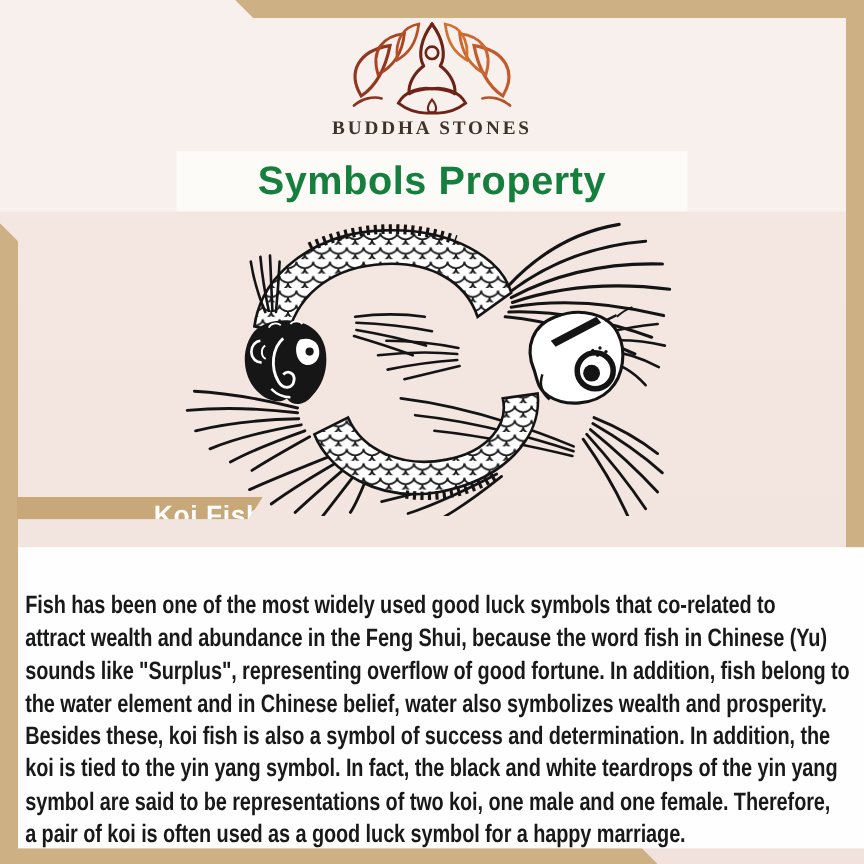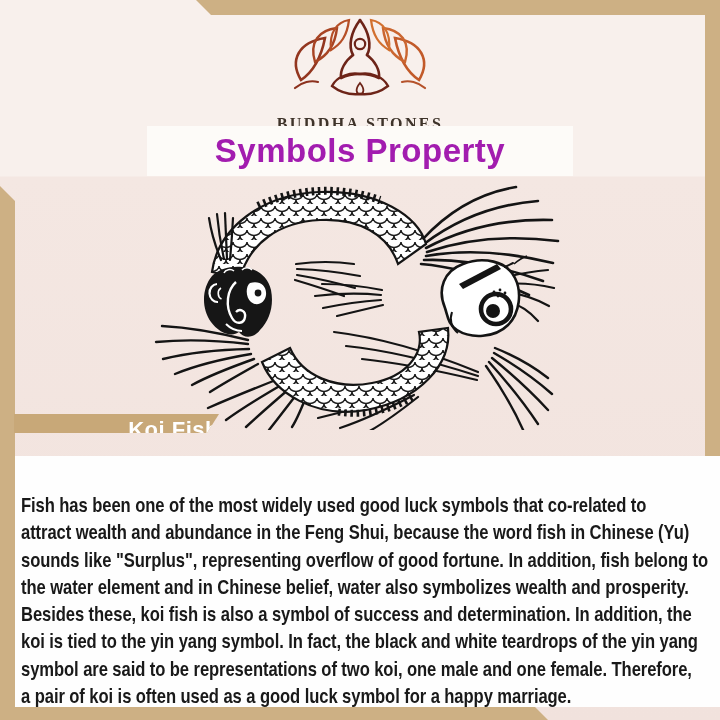--- a/index.html
+++ b/index.html
@@ -16,25 +16,25 @@
   .band-right{left:705px;top:0;width:15px;height:537px;
     clip-path:polygon(0 0,100% 0,100% 100%,0 calc(100% - 15px));}
   .band-left{left:0;top:186px;width:15px;height:534px;
     clip-path:polygon(0 0,100% 15px,100% 100%,0 100%);}
   .band-bottom{left:0;top:705px;width:548px;height:15px;
     clip-path:polygon(0 0,calc(100% - 15px) 0,100% 100%,0 100%);}
 
   .logo-wrap{left:0;top:14px;width:720px;text-align:center;}
   .brand-name{left:0;top:99px;width:720px;text-align:center;
     font-family:"Liberation Serif",serif;font-size:16px;letter-spacing:2.4px;
-    color:#3e332a;font-weight:600;margin-top:16px;}
+    color:#3e332a;font-weight:600;}
 
   .title-banner{left:147px;top:126px;width:426px;height:50px;background:#fdfbf8;}
   .title-banner .title{width:100%;text-align:center;line-height:50px;
-    font-size:33px;font-weight:bold;color:#a21caf;letter-spacing:.5px;}
+    font-size:33px;font-weight:bold;color:#15803d;letter-spacing:.5px;}
 
   .koi-illustration{left:100px;top:180px;width:460px;height:250px;}
 
   .section-banner{left:14px;top:414px;width:205px;height:19px;background:#c8a878;
     clip-path:polygon(0 0,100% 0,calc(100% - 12px) 100%,0 100%);text-align:right;}
   .section-banner .label{padding-left:12px;line-height:31px;font-size:22px;
     font-weight:bold;color:#ffffff;letter-spacing:.5px;}
 
   .panel{left:15px;top:456px;width:705px;height:251px;background:#fefefe;}
   .slogan{left:15px;top:458px;width:690px;text-align:center;

